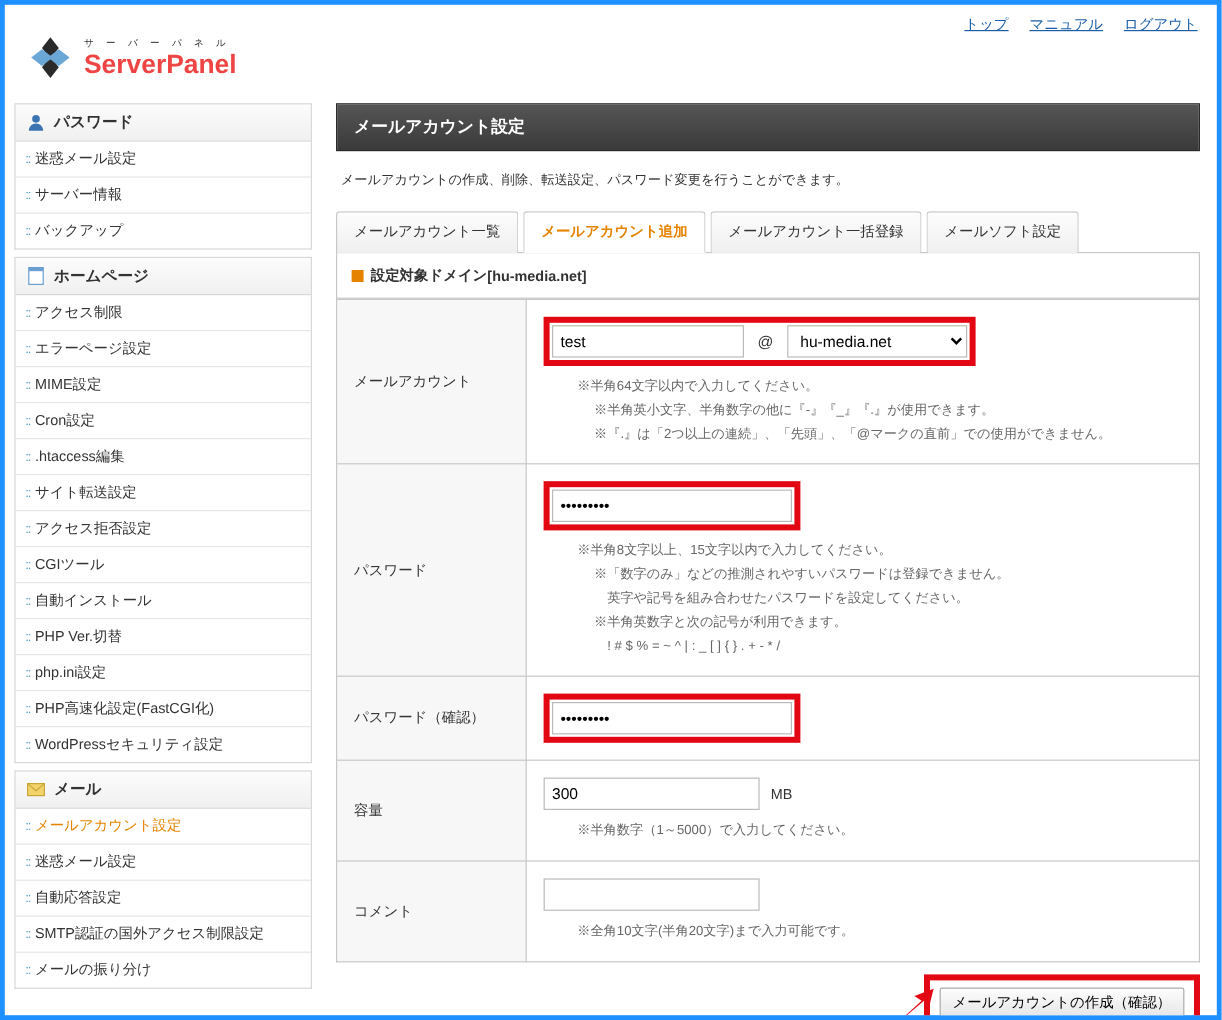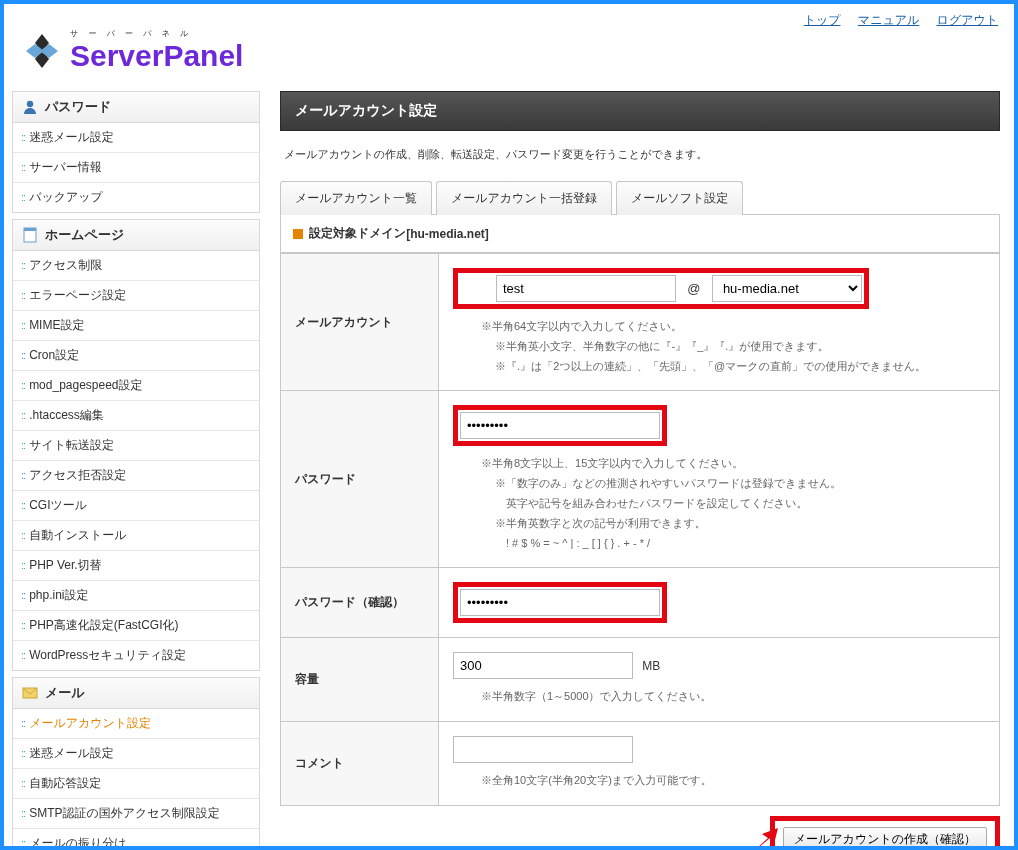--- a/index.html
+++ b/index.html
@@ -4,45 +4,45 @@
 <style>
 * { box-sizing: border-box; margin: 0; padding: 0; }
 body { font-family: "Hiragino Kaku Gothic Pro", Meiryo, sans-serif; font-size: 12px; color: #333; background: #fff; border: 4px solid #1e90ff; width: 1018px; height: 850px; overflow: hidden; position: relative; }
 .top-links { position: absolute; top: 8px; right: 16px; font-size: 12px; }
 .top-links a { color: #1a5ea8; text-decoration: underline; margin-left: 14px; cursor: pointer; }
 .logo-area { padding: 24px 12px 18px 18px; display: flex; align-items: center; }
 .logo-mark { width: 40px; height: 40px; position: relative; margin-right: 8px; }
 .logo-mark svg { width: 100%; height: 100%; }
 .logo-text { display: flex; flex-direction: column; }
 .logo-kana { font-size: 8px; letter-spacing: 4px; color: #333; }
-.logo-main { font-size: 30px; font-weight: bold; color: #6d28d9; }
+.logo-main { font-size: 22px; font-weight: bold; color: #ef4444; }
 .layout { display: flex; padding: 0 8px 0 8px; }
 .sidebar { width: 248px; flex-shrink: 0; }
 .side-section { margin-bottom: 6px; }
 .side-header { background: linear-gradient(#fcfcfc,#f0f0f0); border: 1px solid #d8d8d8; padding: 6px 8px; display: flex; align-items: center; font-weight: bold; font-size: 13px; }
 .side-header .hicon { width: 18px; height: 18px; margin-right: 6px; display: inline-flex; align-items: center; justify-content: center; }
 .side-list { border: 1px solid #d8d8d8; border-top: none; }
 .side-item { border-bottom: 1px solid #e6e6e6; padding: 6px 8px; cursor: pointer; font-size: 12px; color: #333; display: flex; align-items: baseline; }
 .side-item:last-child { border-bottom: none; }
 .side-item::before { content: "::"; color: #4fa1c9; letter-spacing: -1px; margin-right: 4px; font-size: 11px; }
 .side-item.active { color: #e58300; }
 .main { flex: 1; padding-left: 20px; padding-right: 6px; }
 .page-title-bar { background: linear-gradient(#555,#3a3a3a); color: #fff; font-weight: bold; font-size: 14px; padding: 10px 14px; border: 1px solid #2a2a2a; }
 .page-desc { padding: 16px 4px 18px; font-size: 11px; color: #333; }
 .tabs { display: flex; border-bottom: 1px solid #c7c7c7; }
 .tab { border: 1px solid #c7c7c7; border-bottom: none; background: linear-gradient(#fdfdfd,#efefef); padding: 8px 14px; margin-right: 4px; cursor: pointer; font-size: 12px; position: relative; top: 1px; border-radius: 3px 3px 0 0; }
 .tab.active { background: #fff; color: #e58300; border-bottom: 1px solid #fff; font-weight: bold; }
 .domain-bar { border: 1px solid #c7c7c7; border-top: none; padding: 10px 12px; font-size: 12px; font-weight: bold; display: flex; align-items: center; }
 .domain-bar .sq { width: 10px; height: 10px; background: #e58300; margin-right: 6px; display: inline-block; }
 .form-table { width: 100%; border-collapse: collapse; border: 1px solid #c7c7c7; border-top: none; }
-.form-table th { background: #f7f7f7; border: 1px solid #c7c7c7; text-align: left; font-weight: bold; padding: 18px 14px; vertical-align: middle; width: 158px; font-size: 12px; }
+.form-table th { background: #f7f7f7; border: 1px solid #c7c7c7; text-align: left; font-weight: normal; padding: 18px 14px; vertical-align: middle; width: 158px; font-size: 12px; }
 .form-table td { border: 1px solid #c7c7c7; padding: 14px 14px; vertical-align: top; font-size: 12px; }
 .redbox { border: 5px solid #e30613; display: inline-block; padding: 2px; }
 .inp { border: 1px solid #bbb; padding: 5px 6px; font-size: 13px; background: #fff; }
-.inp.email { width: 180px; margin-left: 36px; }
+.inp.email { width: 160px; }
 .at { display: inline-block; padding: 0 8px; font-size: 13px; }
 .sel { border: 1px solid #bbb; padding: 4px 6px; font-size: 13px; background: #fff; width: 150px; }
 .note { color: #666; font-size: 11px; margin-top: 8px; line-height: 1.8; margin-left: 28px; }
 .note .indent { padding-left: 14px; display: block; }
 .inp.pw { width: 200px; }
 .inp.cap { width: 180px; margin-right: 6px; }
 .unit { font-size: 12px; color: #333; }
 .inp.comment { width: 180px; }
 .submit-wrap { text-align: right; margin-top: 10px; position: relative; }
 .submit-redbox { border: 5px solid #e30613; display: inline-block; padding: 6px 8px; }
@@ -104,21 +104,20 @@
               <rect x="3" y="2" width="12" height="3" fill="#6a9fd0"></rect>
             </svg>
           </span>
         <span>ホームページ</span>
       </div>
       <div class="side-list">
         <div class="side-item">アクセス制限</div>
         <div class="side-item">エラーページ設定</div>
         <div class="side-item">MIME設定</div>
         <div class="side-item">Cron設定</div>
-        <div class="side-item">mod_pagespeed設定</div>
         <div class="side-item">.htaccess編集</div>
         <div class="side-item">サイト転送設定</div>
         <div class="side-item">アクセス拒否設定</div>
         <div class="side-item">CGIツール</div>
         <div class="side-item">自動インストール</div>
         <div class="side-item">PHP Ver.切替</div>
         <div class="side-item">php.ini設定</div>
         <div class="side-item">PHP高速化設定(FastCGI化)</div>
         <div class="side-item">WordPressセキュリティ設定</div>
       </div>
@@ -144,20 +143,21 @@
     </div>
 
   </div>
 
   <div class="main">
     <div class="page-title-bar">メールアカウント設定</div>
     <div class="page-desc">メールアカウントの作成、削除、転送設定、パスワード変更を行うことができます。</div>
 
     <div class="tabs">
       <div class="tab">メールアカウント一覧</div>
+      <div class="tab active">メールアカウント追加</div>
       <div class="tab">メールアカウント一括登録</div>
       <div class="tab">メールソフト設定</div>
     </div>
 
     <div class="domain-bar">
       <span class="sq"></span>
       <span>設定対象ドメイン</span>
       <span>[<span>hu-media.net</span>]</span>
     </div>
 

